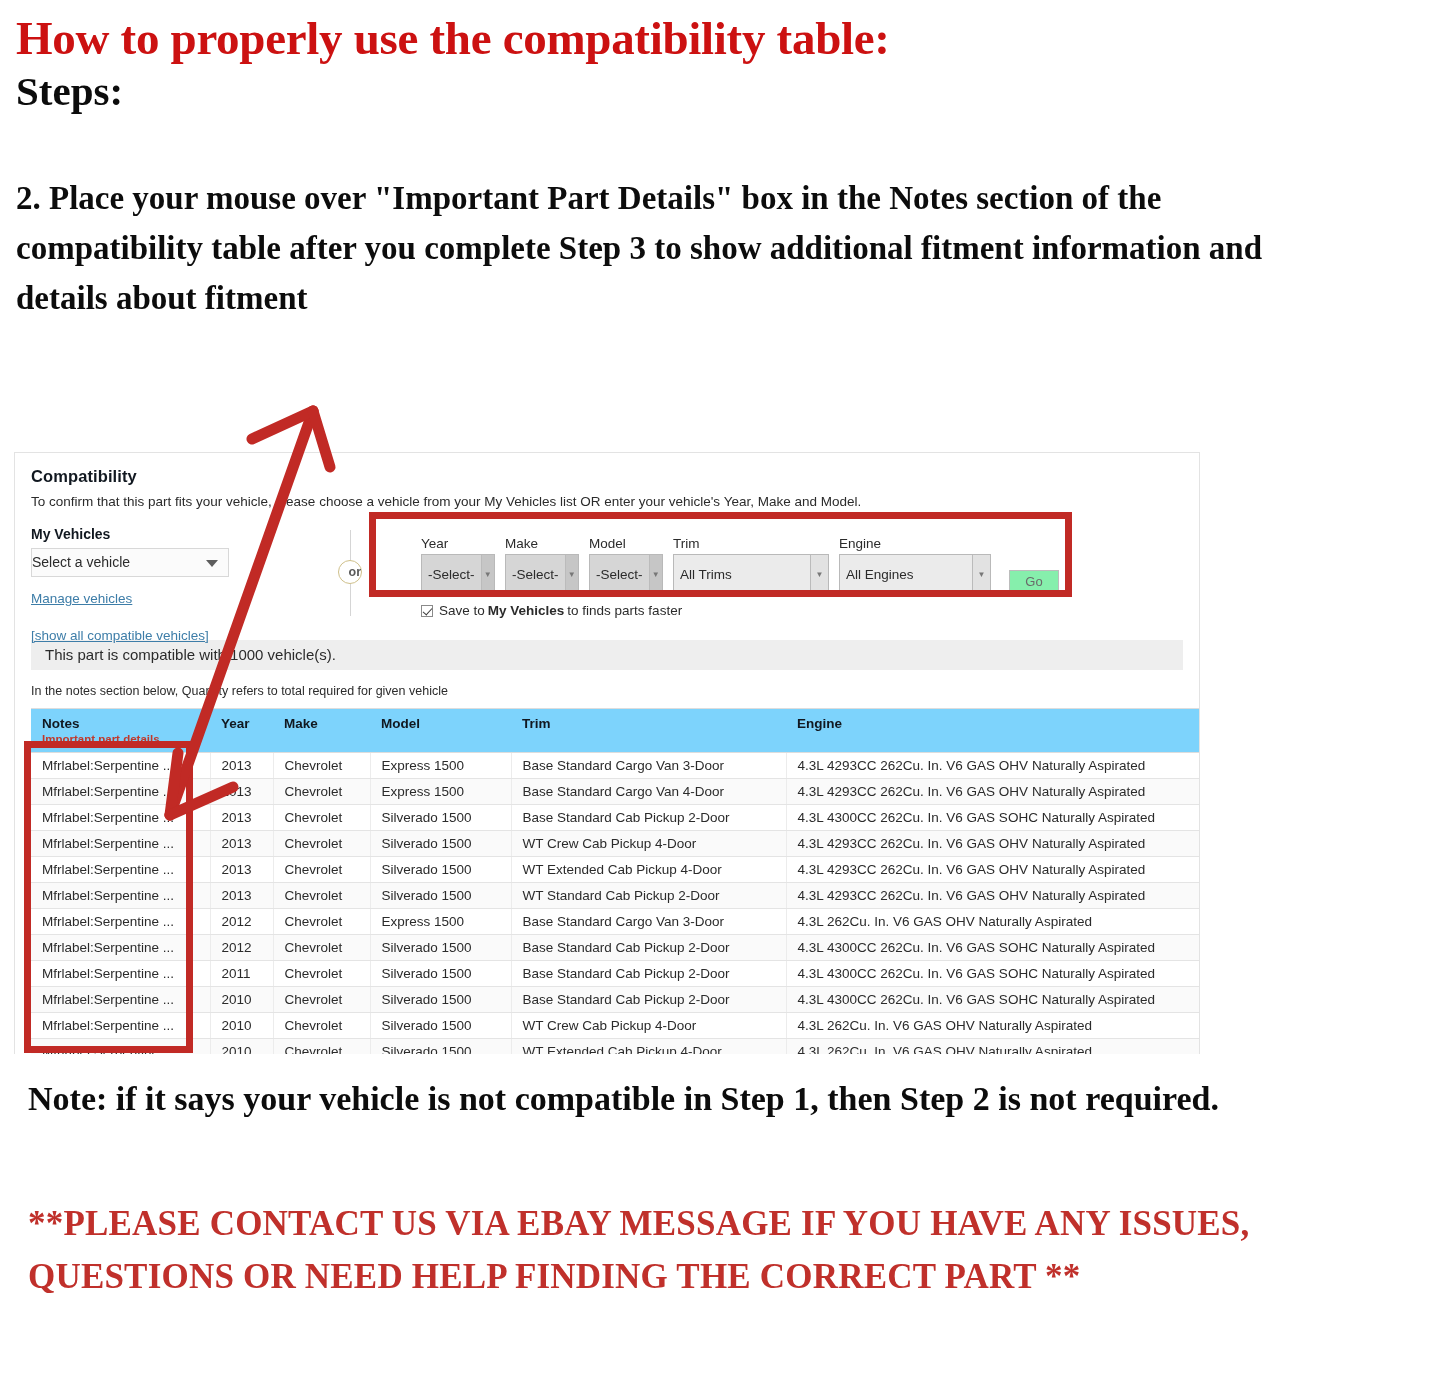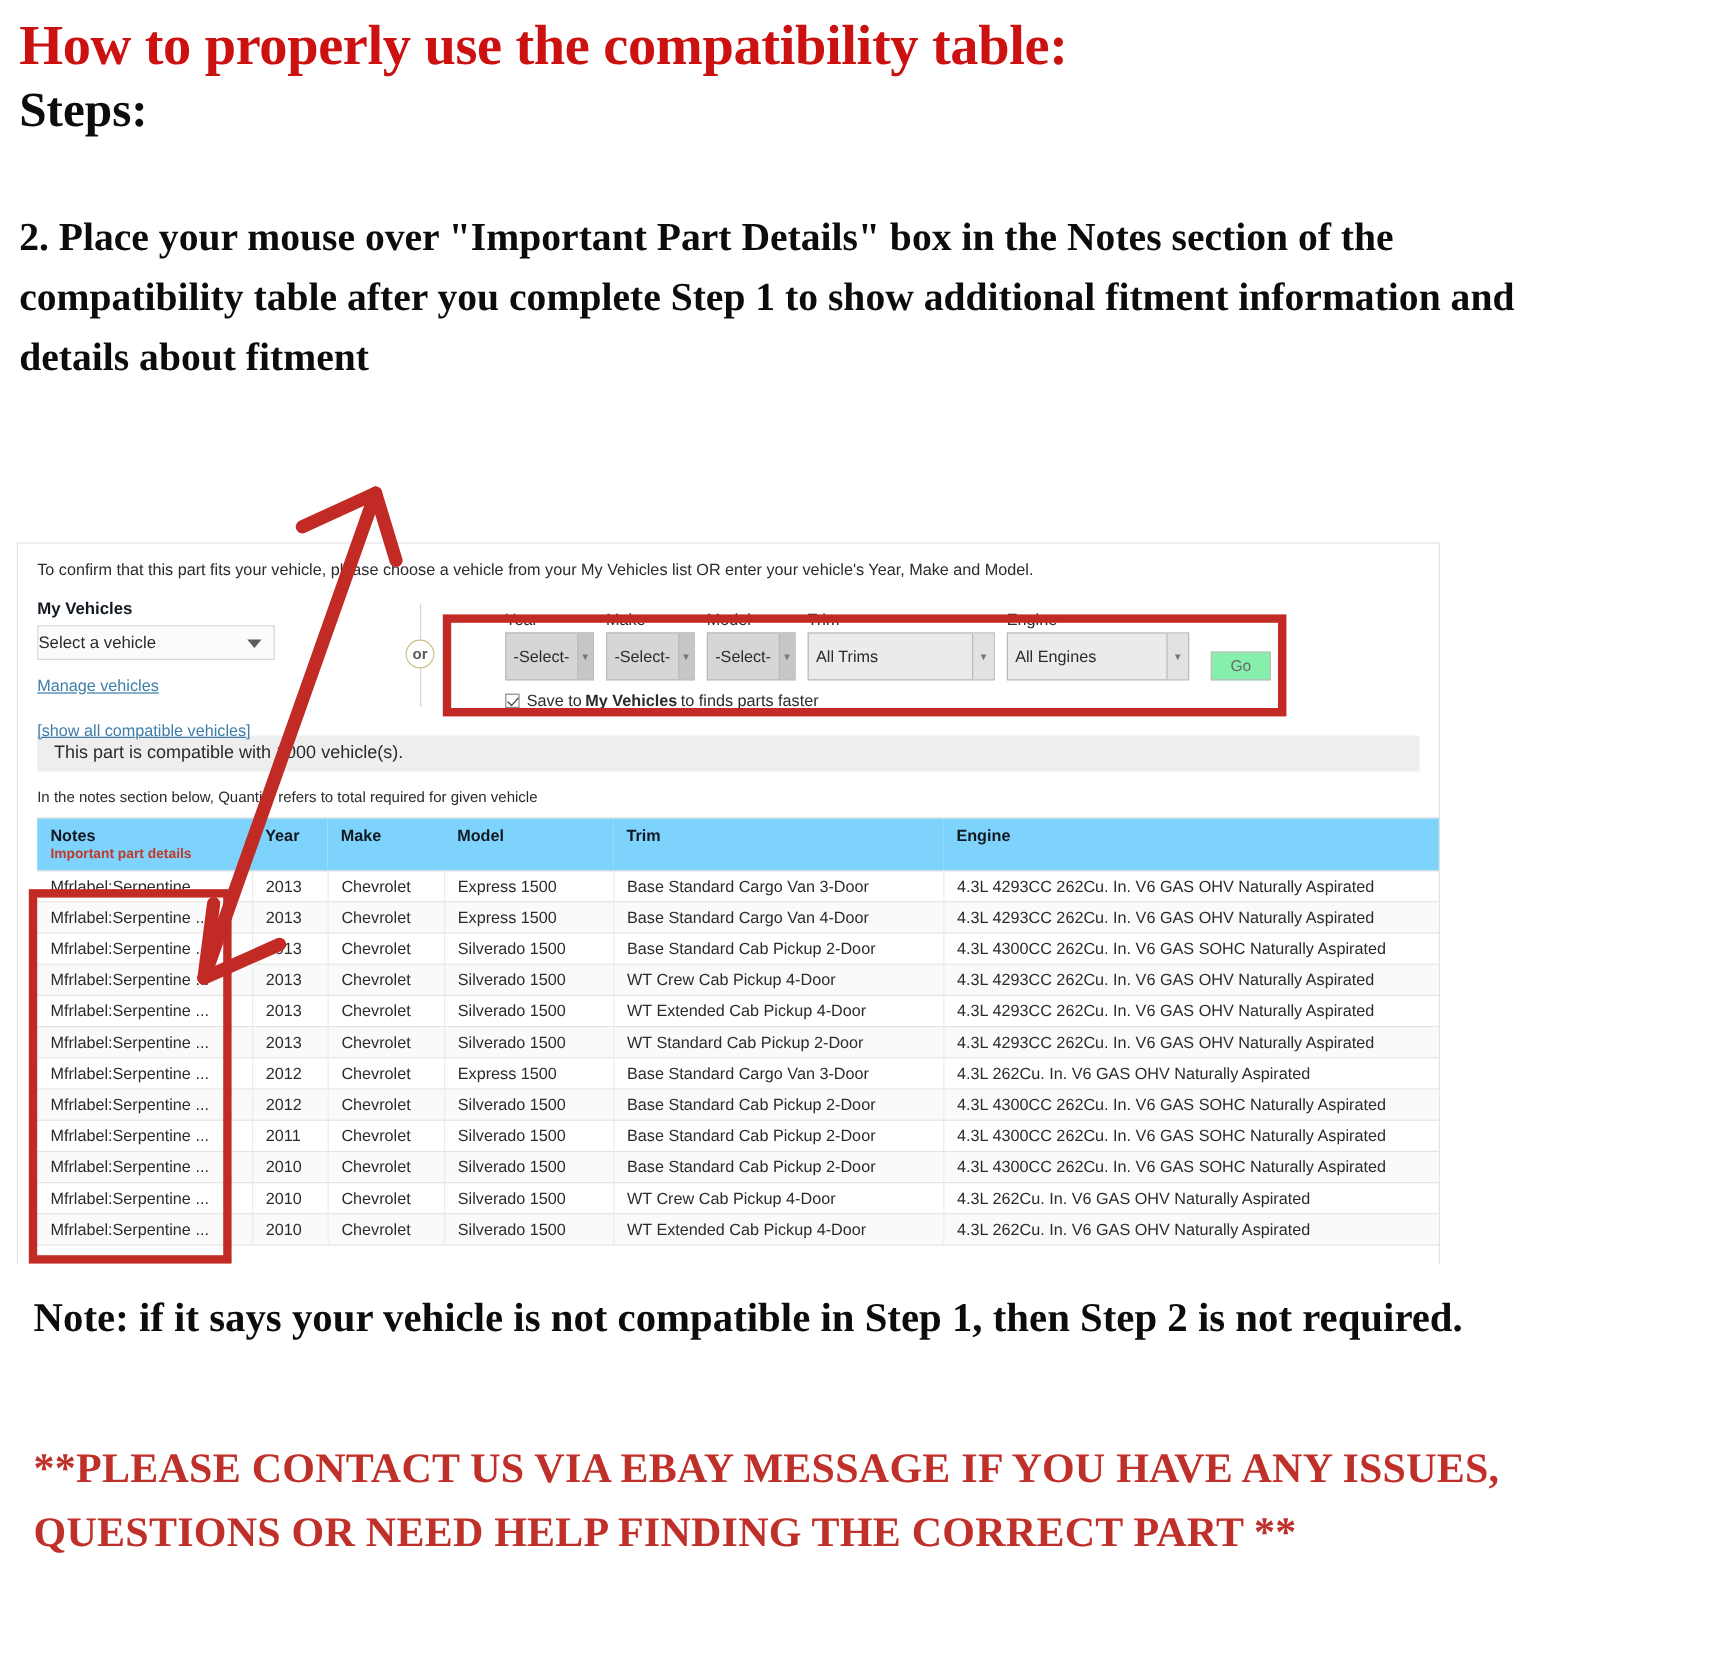--- a/index.html
+++ b/index.html
@@ -156,21 +156,21 @@
     left: 7px;
     top: 30px;
     width: 24px;
     height: 24px;
     border-radius: 50%;
     border: 1.6px solid #cfc08a;
     background: #ffffff;
     color: #5a5a5a;
     font-size: 12.5px;
     font-weight: bold;
-    text-align: center;
+    text-align: right;
     line-height: 23px;
     box-sizing: border-box;
   }
 
   .finder-box {
     position: absolute;
     left: 358px;
     top: 0;
     width: 700px;
     padding: 10px 0 0 32px;
@@ -370,26 +370,27 @@
     line-height: 1.5;
     letter-spacing: 0.2px;
   }
 </style>
 </head>
 <body>
 
 <div class="instructions">
   <h1 class="headline">How to properly use the compatibility table:</h1>
   <div class="steps-label">Steps:</div>
-  <div class="step-two">2. Place your mouse over "Important Part Details" box in the Notes section of the compatibility table after you complete Step 1 to show additional fitment information and details about fitment</div>
+  <div class="step-two">2. Place your mouse over "Important Part Details" box in the Notes section of the compatibility table after you complete Step 3 to show additional fitment information and details about fitment</div>
 </div>
 
 <div class="compat-panel">
   <div class="panel-inner">
 
+    <div class="compat-title">Compatibility</div>
     <div class="compat-sub">To confirm that this part fits your vehicle, please choose a vehicle from your My Vehicles list OR enter your vehicle's Year, Make and Model.</div>
 
     <div class="chooser">
 
       <div class="my-vehicles-col">
         <div class="mv-label">My Vehicles</div>
         <div class="mv-select">
           <span>Select a vehicle</span>
           <span class="mv-caret"></span>
         </div>

